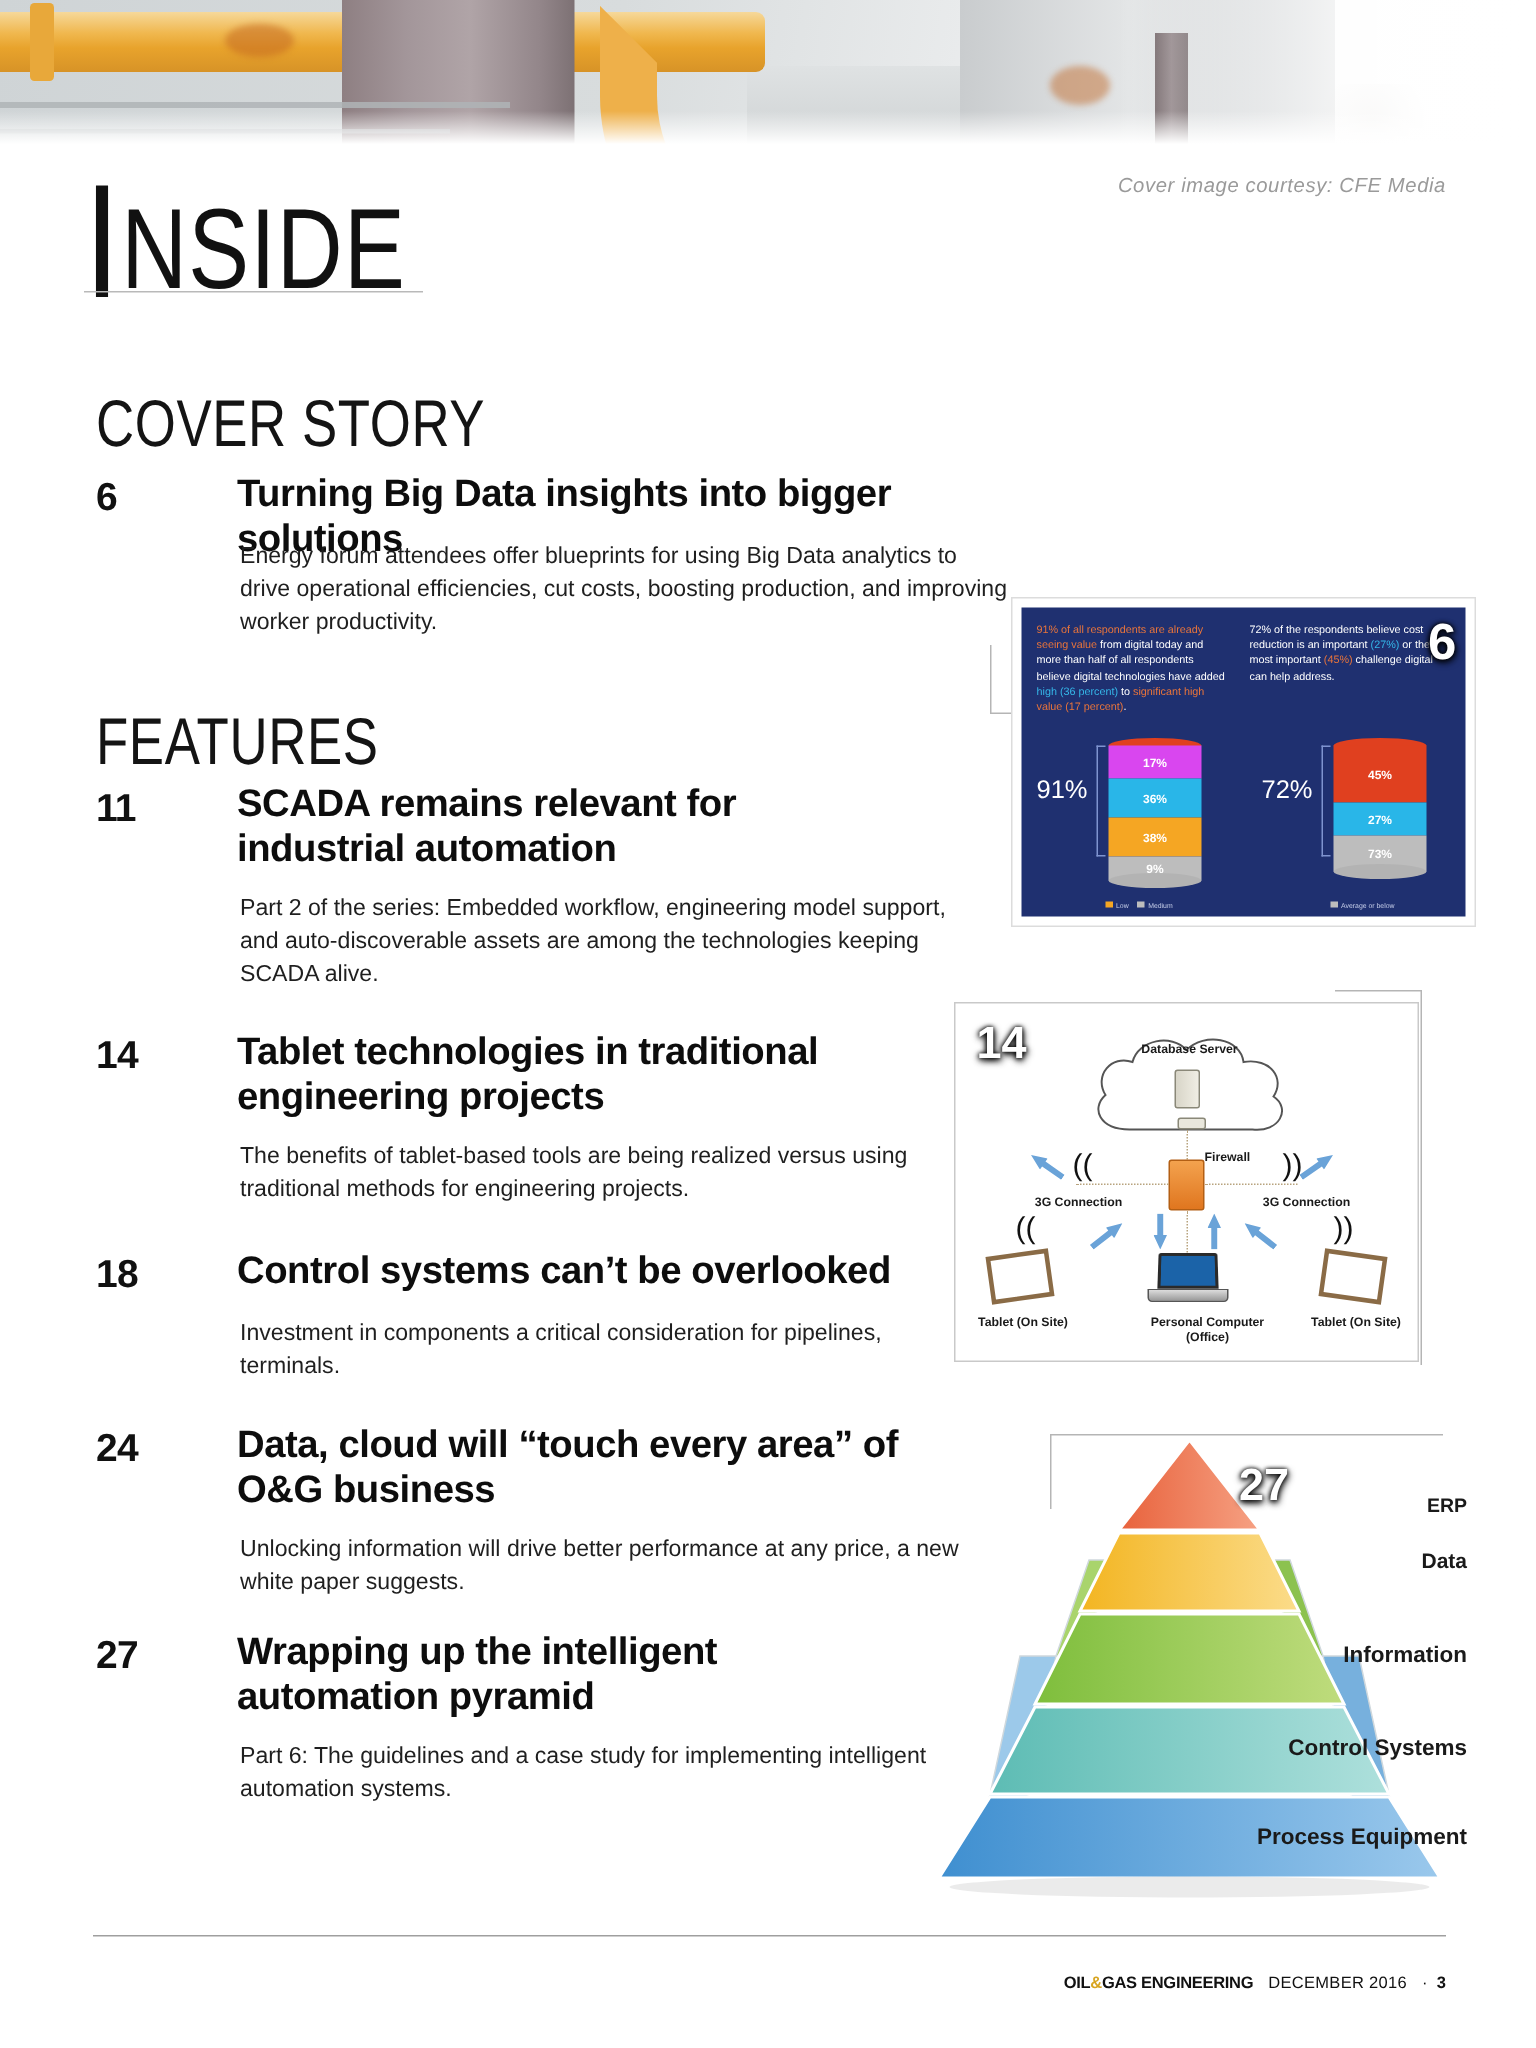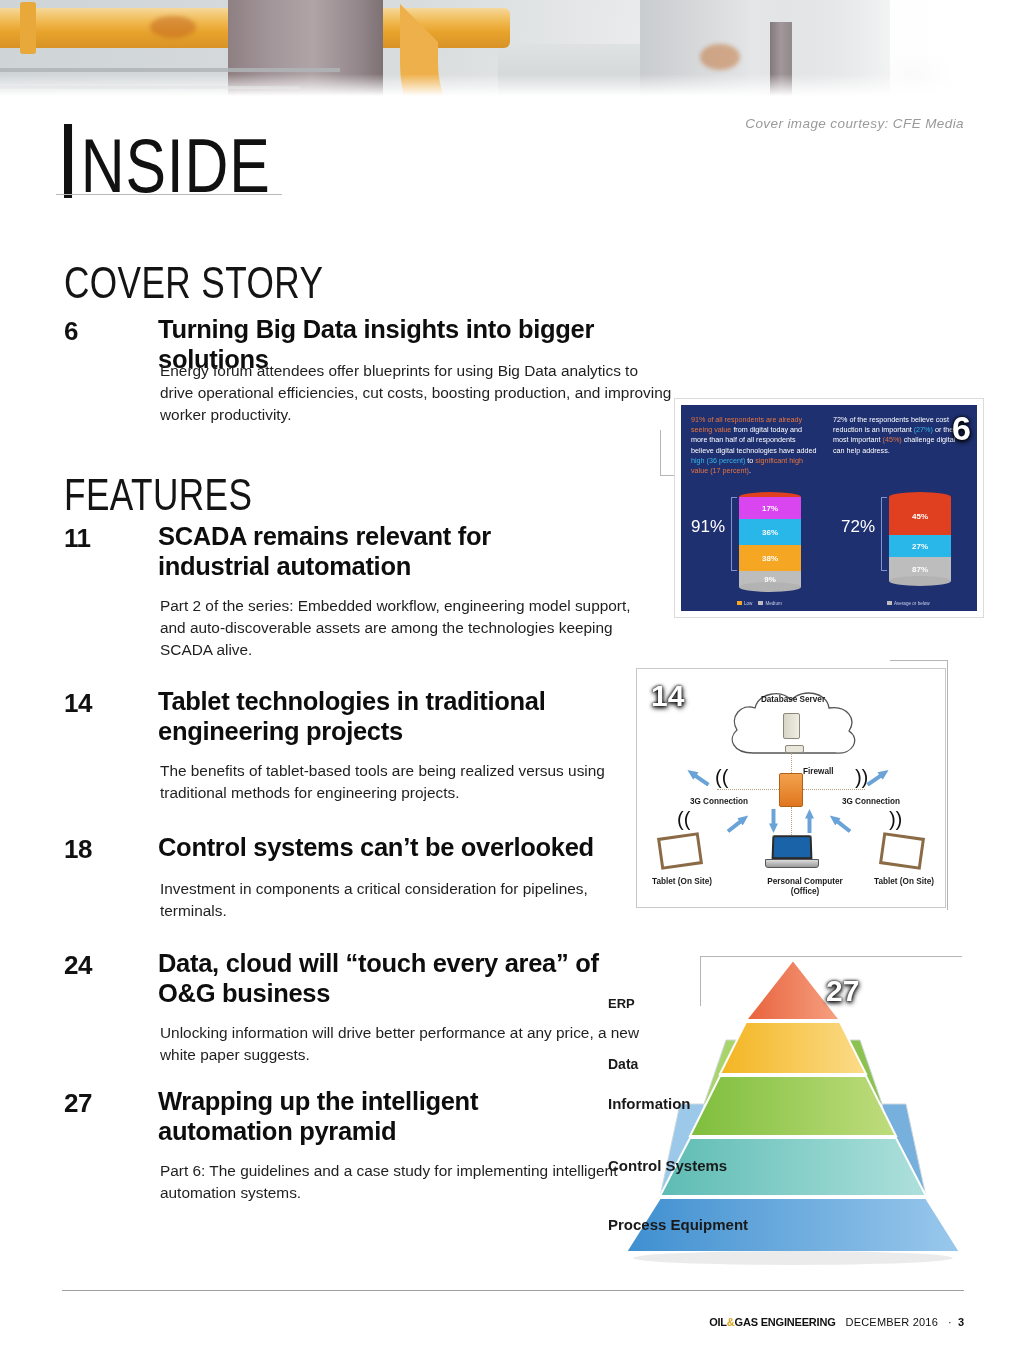--- a/index.html
+++ b/index.html
@@ -137,21 +137,21 @@
   .lt-screen { position:absolute; left:7px; top:0; width:40px; height:24px; background:#1b63a8; border:2px solid #2a2a2a; border-radius:2px 2px 0 0; transform:perspective(60px) rotateX(6deg);}
   .lt-base { position:absolute; left:0; top:24px; width:54px; height:9px; background:linear-gradient(180deg,#dcdcdc,#9a9a9a); border:1px solid #555; border-radius:0 0 3px 3px; }
   .tablet { position:absolute; width:42px; height:32px; border:3px solid #8a6b46; background:#fff; }
   .wifi { position:absolute; font-size:20px; color:#111; line-height:1; }
   .net-dotted { position:absolute; border-top:1px dotted #b8a37e; }
   .net-dotted.v { border-top:none; border-left:1px dotted #b8a37e; }
 
   
   #thumb-pyr { left:608px; top:952px; width:370px; height:318px; }
   .pyr { position:relative; width:100%; height:100%; }
-  .pyr-lbl { position:absolute; width:100%; text-align:left; color:#1a1a1a;
+  .pyr-lbl { position:absolute; width:100%; text-align:right; color:#1a1a1a;
     font-size:15px; font-weight:600; z-index:5; }
 
   .footer-rule { position:absolute; left:62px; top:1290px; width:902px; height:1px; background:#9f9f9f; }
   .footer { position:absolute; right:60px; top:1316px; font-size:11px; color:#111; white-space:nowrap; }
   .footer .brand { font-weight:bold; letter-spacing:-.2px; }
   .footer .amp { color:#d8a520; font-weight:bold; }
   .footer .date { margin-left:10px; letter-spacing:.2px; }
   .footer .num { font-weight:bold; margin-left:6px; }
 </style>
 </head>
@@ -249,21 +249,21 @@
           <span><i style="background:#f5a623;"></i>Low</span>
           <span><i style="background:#bdbdbd;"></i>Medium</span>
         </div>
 
       <div class="ch-big" style="left:160px; top:112px;">72%</div>
       <div class="tick" style="left:200px; top:92px; height:74px;"></div>
       <div class="cyl" style="left:208px; top:92px;">
         <div class="cyl-top" style="background:#e0401f;"></div>
         <div class="cyl-seg" style="height:38px; background:#e0401f;">45%</div>
         <div class="cyl-seg" style="height:22px; background:#29b6e8;">27%</div>
-        <div class="cyl-seg" style="height:24px; background:#bdbdbd;">87%</div>
+        <div class="cyl-seg" style="height:24px; background:#bdbdbd;">73%</div>
         <div class="cyl-bot" style="background:#b3b3b3;"></div>
       </div>
       <div class="legend" style="left:206px; top:196px;">
           <span><i style="background:#bdbdbd;"></i>Average or below</span>
         </div>
     </div>
   </div>
 
   <div class="bracket" style="left:890px; top:660px; width:58px; height:250px; border-left:none; border-bottom:none;"></div>
   <div class="thumb" id="thumb-net">
@@ -359,21 +359,21 @@
 
         <polygon points="82,184 288,184 258,124 112,124" fill="url(#gInfo)" stroke="#ffffff" stroke-width="2"></polygon>
 
         <polygon points="112,122 258,122 232,70 138,70" fill="url(#gData)" stroke="#ffffff" stroke-width="2"></polygon>
 
         <polygon points="138,68 232,68 185,8" fill="url(#gErp)" stroke="#ffffff" stroke-width="2"></polygon>
 
         <ellipse cx="185" cy="306" rx="160" ry="7" fill="rgba(0,0,0,.08)"></ellipse>
       </svg>
       <div class="pyr-lbl" style="top:44px; font-size:13px;">ERP</div>
-      <div class="pyr-lbl" style="top:104px; font-size:14px;">Data</div>
+      <div class="pyr-lbl" style="top:80px; font-size:14px;">Data</div>
       <div class="pyr-lbl" style="top:143px; font-size:15px;">Information</div>
       <div class="pyr-lbl" style="top:205px; font-size:15px;">Control Systems</div>
       <div class="pyr-lbl" style="top:264px; font-size:15px;">Process Equipment</div>
     </div>
   </div>
 
   <div class="footer-rule"></div>
   <div class="footer">
     <span class="brand">OIL</span><span class="brand amp">&amp;</span><span class="brand">GAS ENGINEERING</span><span class="date">DECEMBER 2016</span><span class="date">·</span><span class="num">3</span>
   </div>

